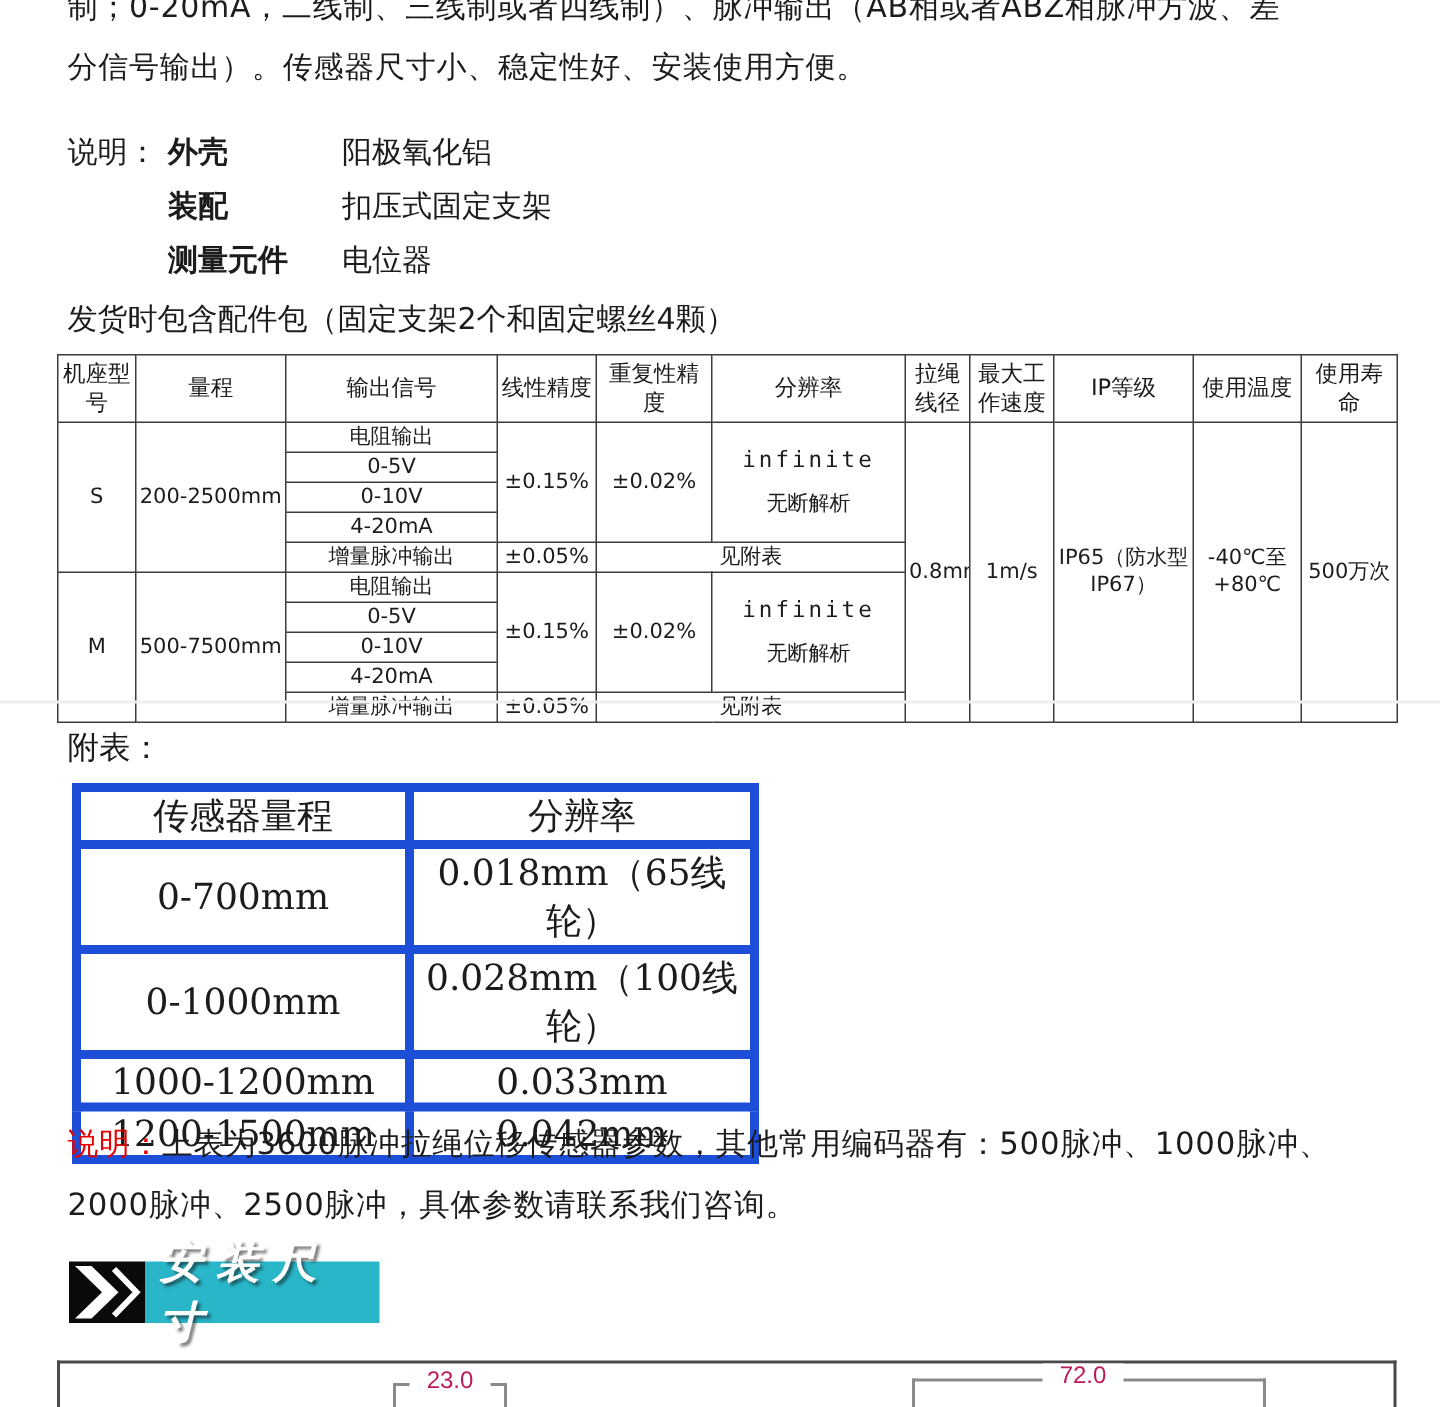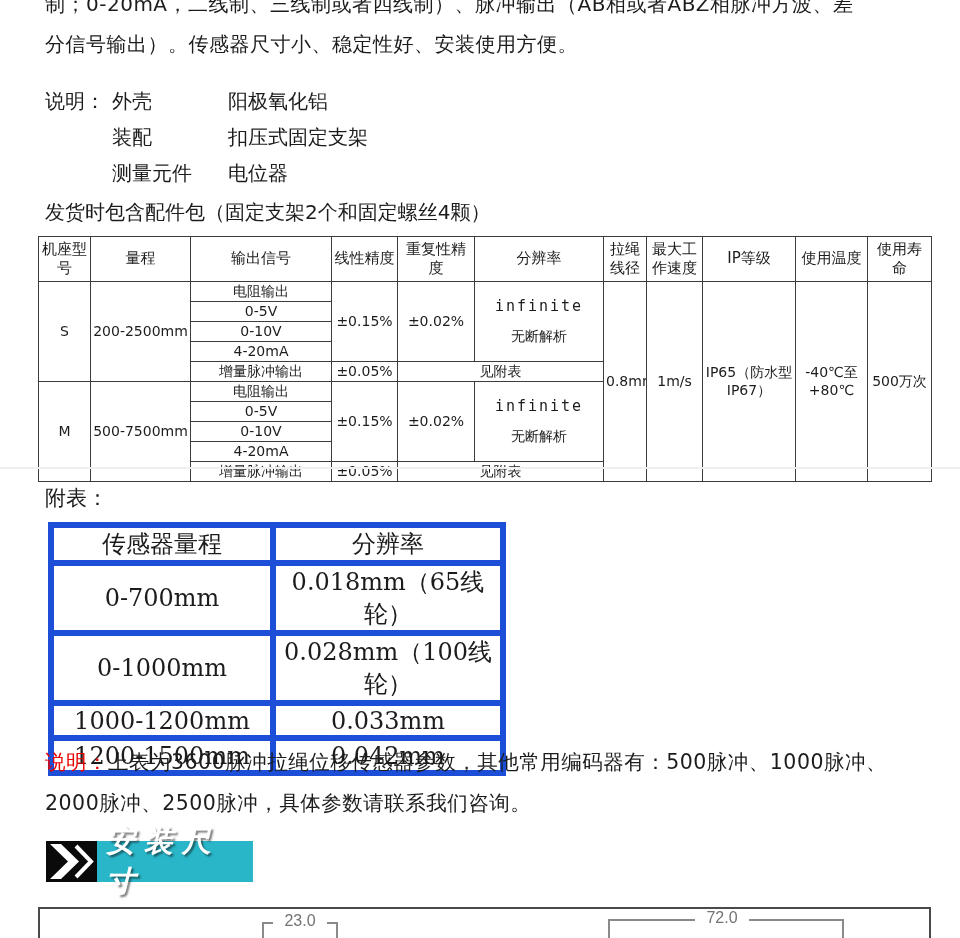--- a/index.html
+++ b/index.html
@@ -12,21 +12,21 @@
     color:#1c1c1c;
   }
   .abs{position:absolute;}
 
   
   .intro-line{left:45px;font-size:20px;letter-spacing:0.5px;white-space:nowrap;}
 
   
   .note-text{font-size:20px;white-space:nowrap;}
   .note-label{left:45px;}
-  .note-key{left:112px;}
+  .note-key{left:112px;font-weight:bold;}
   .note-val{left:228px;}
 
   
   #spec-table{
     position:absolute;left:38px;top:236px;
     width:893px;border-collapse:collapse;table-layout:fixed;border-radius:11px;
   }
   #spec-table th,#spec-table td{
     border:1px solid #3c3c3c;
     text-align:center;vertical-align:middle;
@@ -70,21 +70,21 @@
     color:#ffffff;font-size:29px;font-weight:bold;letter-spacing:9px;
     padding-left:9px;box-sizing:border-box;
     text-shadow:2px 2px 2px rgba(20,20,20,0.55);
     font-style:italic;
   }
 
   
   .draw-box{left:38px;top:907px;width:889px;height:31px;border:2px solid #4a4a4a;border-bottom:none;}
   .dim-line{background:#8a8a8a;}
   .dim-label{
-    background:#ffffff;color:#737373;text-align:center;
+    background:#ffffff;color:#be185d;text-align:center;
     font-family:"Liberation Sans",sans-serif;font-size:16px;font-weight:500;
   }
 </style>
 </head>
 <body>
 
 <div class="abs intro-line" style="top:-9px">制；0-20mA，二线制、三线制或者四线制）、脉冲输出（AB相或者ABZ相脉冲方波、差</div>
 <div class="abs intro-line" style="top:31px">分信号输出）。传感器尺寸小、稳定性好、安装使用方便。</div>
 
 <div>

